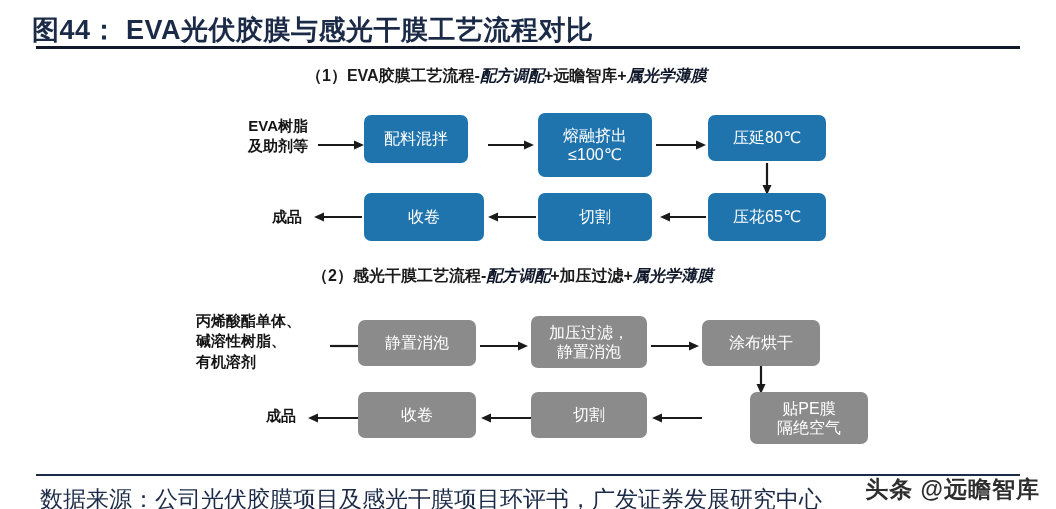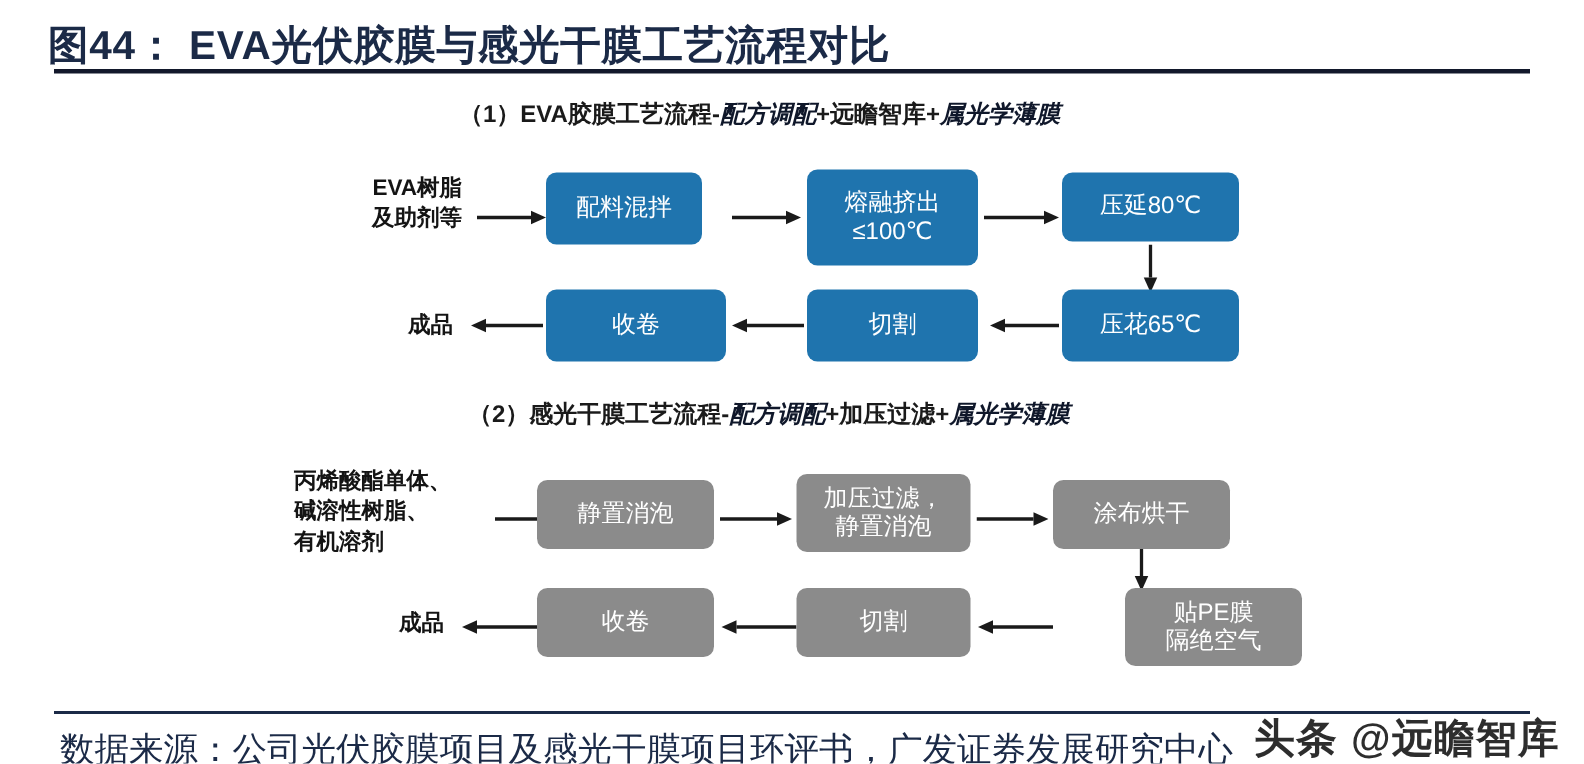--- a/index.html
+++ b/index.html
@@ -102,21 +102,21 @@
     font-family: "Liberation Serif", "DejaVu Serif", serif;
     font-size: 23px;
     color: #1b2a47;
     white-space: nowrap;
   }
   #watermark {
     position: absolute;
     right: 16px;
     top: 474px;
     font-family: "Liberation Sans", "DejaVu Sans", sans-serif;
-    font-size: 27px;
+    font-size: 23px;
     font-weight: bold;
     color: #1c1c1c;
     letter-spacing: 1px;
     white-space: nowrap;
     opacity: 0.92;
   }
 </style>
 </head>
 <body>
 

